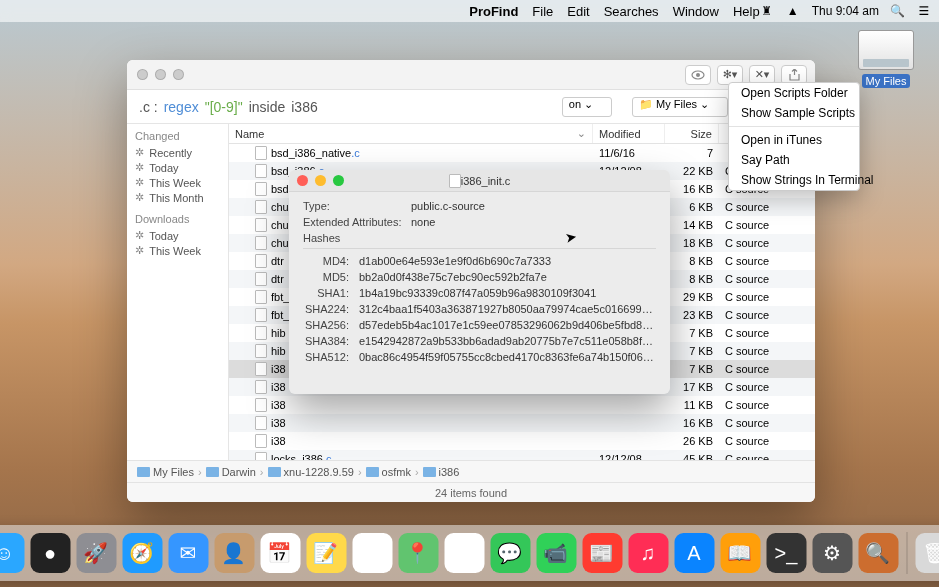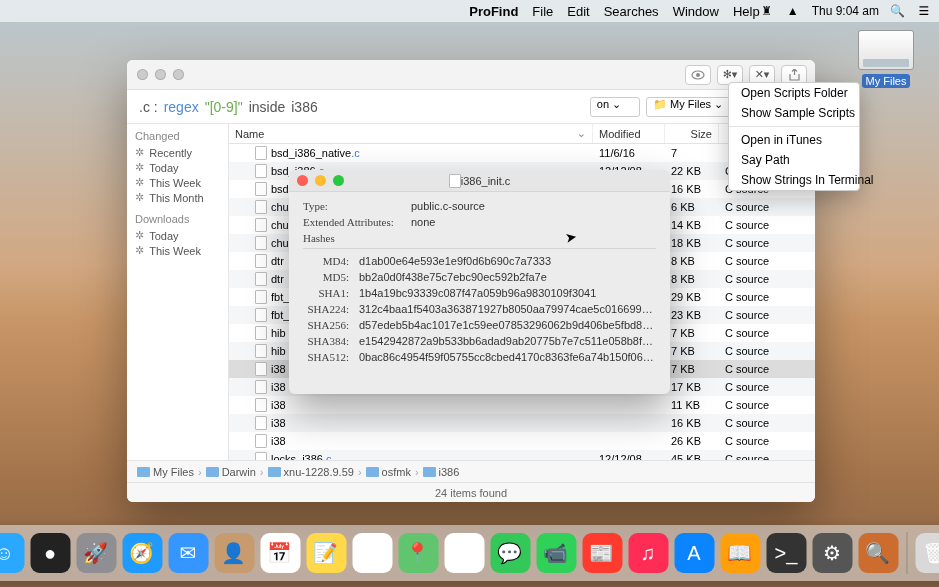--- a/index.html
+++ b/index.html
@@ -23,37 +23,37 @@
 .dot { width:11px; height:11px; border-radius:50%; background:#ccc; border:0.5px solid rgba(0,0,0,0.15); }
 .titlebar .tools { position:absolute; right:8px; display:flex; gap:6px; }
 .tbtn { height:20px; min-width:26px; border:1px solid #ccc; border-radius:4px; background:#fff; display:flex; align-items:center; justify-content:center; font-size:11px; color:#555; padding:0 4px; }
 
 .querybar { height:34px; display:flex; align-items:center; padding:0 12px; gap:6px; border-bottom:1px solid #e5e5e5; font-size:14px; }
 .querybar .q-ext { color:#555; }
 .querybar .q-regex { color:#4f8dd6; }
 .querybar .q-pat { color:#6aad4a; }
 .querybar .q-in { color:#555; }
 .querybar .q-tgt { color:#555; }
-.scope { margin-left:auto; display:flex; align-items:center; gap:6px; }
+.scope { margin-left:auto; display:flex; align-items:center; gap:20px; }
 .scope select, .scope .sel { height:20px; font-size:11px; border:1px solid #ccc; border-radius:3px; background:#fff; padding:0 18px 0 6px; position:relative; }
 .addcrit { height:20px; border:1px solid #ccc; border-radius:4px; background:#fff; font-size:11px; padding:0 8px; }
 
 .body { flex:1; display:flex; overflow:hidden; }
 .sidebar { width:102px; border-right:1px solid #e5e5e5; padding:6px 8px; font-size:11px; color:#777; }
 .sidebar .group { margin-bottom:8px; }
 .sidebar .gtitle { color:#888; margin-bottom:3px; }
 .sidebar .sitem { display:flex; align-items:center; gap:5px; padding:1px 0; color:#555; cursor:default; }
 .sidebar .sitem .gear { color:#888; }
 
 .table { flex:1; display:flex; flex-direction:column; font-size:11px; }
 .thead { display:flex; height:20px; border-bottom:1px solid #e3e3e3; align-items:center; background:#fff; }
 .thead .c { padding:0 6px; color:#333; border-right:1px solid #eee; display:flex; align-items:center; height:100%; }
 .c-name { flex: 0 0 364px; }
 .c-mod { flex: 0 0 72px; }
-.c-size { flex: 0 0 54px; text-align:left; justify-content:flex-end; }
+.c-size { flex: 0 0 54px; text-align:right; justify-content:flex-end; }
 .c-kind { flex:1; }
 .tbody { flex:1; overflow:auto; }
 .row { display:flex; height:18px; align-items:center; }
 .row:nth-child(even){ background:#f4f6f8; }
 .row.selected { background:#dcdcdc; }
 .row .c { padding:0 6px; overflow:hidden; white-space:nowrap; text-overflow:ellipsis; }
 .row .fname { display:flex; align-items:center; gap:4px; padding-left:26px; }
 .ficon { width:12px; height:14px; background:#fff; border:1px solid #bbb; border-radius:1px; display:inline-block; }
 .ext-c { color:#3a7ad9; }
 
@@ -63,21 +63,21 @@
 .pfolder { width:13px; height:10px; background:#7ab3e5; border-radius:1px; display:inline-block; }
 .statusbar { height:20px; border-top:1px solid #e3e3e3; text-align:center; font-size:11px; color:#666; line-height:20px; background:#f7f7f7; border-radius:0 0 6px 6px; }
 
 .info { position:absolute; left:289px; top:170px; width:381px; height:224px; background:#ececec; border-radius:6px; box-shadow:0 18px 40px rgba(0,0,0,0.35); font-size:11px; color:#333; overflow:hidden; }
 .info .ititle { height:22px; background:#e6e6e6; display:flex; align-items:center; justify-content:center; position:relative; border-bottom:1px solid #d6d6d6; }
 .info .itraffic { position:absolute; left:8px; display:flex; gap:7px; }
 .idot { width:11px; height:11px; border-radius:50%; }
 .idot.r{background:#ff5f57;} .idot.y{background:#febc2e;} .idot.g{background:#28c840;}
 .info .ibody { padding:8px 14px; }
 .info .irow { display:flex; margin-bottom:4px; }
-.info .ikey { width:108px; text-align:left; color:#444;font-family:Liberation Serif, serif; }
+.info .ikey { width:108px; text-align:left; color:#444; }
 .info .ival { flex:1; color:#333; overflow:hidden; text-overflow:ellipsis; white-space:nowrap; }
 .info .ihash .ikey { text-align:right; padding-right:10px; width:56px; }
 .info hr { border:none; border-top:1px solid #d6d6d6; margin:4px 0 6px; }
 
 .ctxmenu { position:absolute; left:728px; top:82px; width:132px; background:#fff; border:1px solid #ccc; border-radius:4px; box-shadow:0 8px 24px rgba(0,0,0,0.25); font-size:12px; padding:0 0; }
 .ctxmenu .mi { padding:3px 12px; white-space:nowrap; cursor:default; }
 .ctxmenu hr { border:none; border-top:1px solid #e2e2e2; margin:3px 0; }
 
 .dock { position:absolute; bottom:6px; left:50%; transform:translateX(-50%); height:56px; background:rgba(230,230,230,0.55); border-radius:14px; padding:4px 10px; display:flex; align-items:center; gap:6px; box-shadow:0 4px 14px rgba(0,0,0,0.25); }
 .dock .dicon { width:40px; height:40px; border-radius:9px; display:flex; align-items:center; justify-content:center; font-size:20px; color:#fff; }

